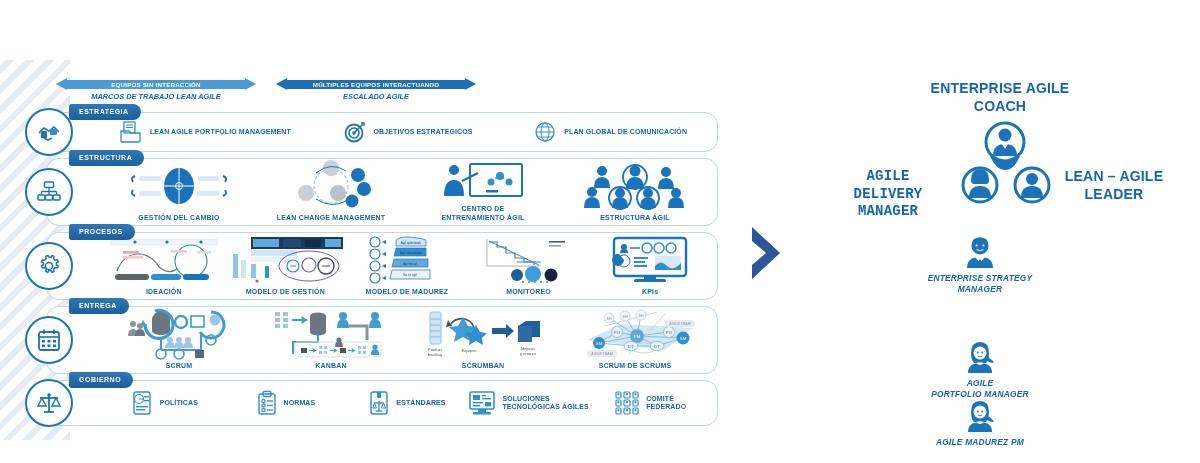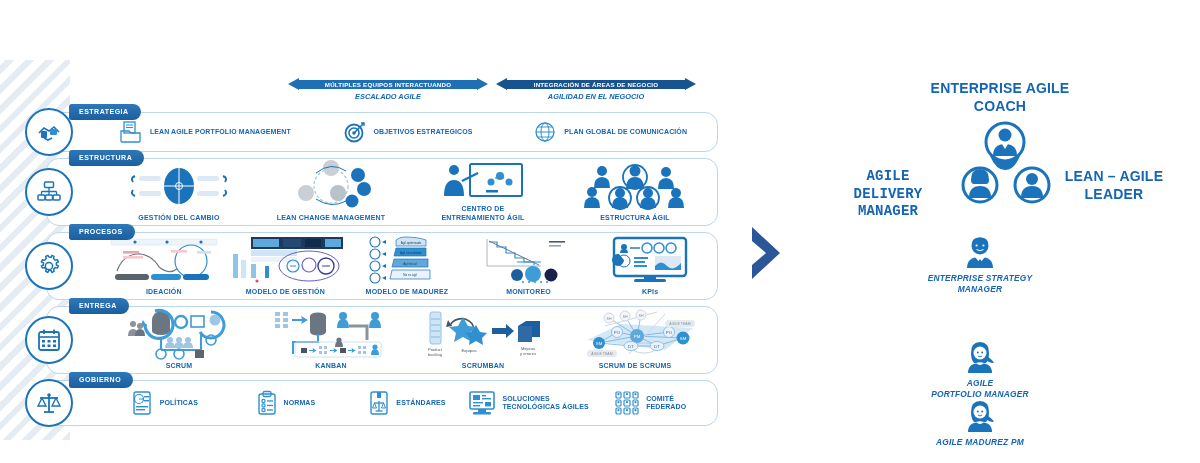--- a/index.html
+++ b/index.html
@@ -76,40 +76,40 @@
 <body>
 
 <div class="canvas">
 
   <div class="watermark"></div>
 
   <div class="left">
 
     <div class="arrows">
 
-
-      <div class="arrowgrp" style="left:232px;width:200px;text-align:center;">
+      <div class="arrowgrp" style="left:0px;width:200px;">
+        <div class="arrow">
+          <div class="bar" style="background:#4a9bd4"></div>
+          <div class="tipL" style="border-right:11px solid #4a9bd4"></div>
+          <div class="tipR" style="border-left:11px solid #4a9bd4"></div>
+          <span class="atxt">EQUIPOS SIN INTERACCIÓN</span>
+        </div>
+        <div class="subtxt">MARCOS DE TRABAJO  LEAN AGILE</div>
+      </div>
+
+      <div class="arrowgrp" style="left:220px;width:200px;text-align:center;">
         <div class="arrow">
           <div class="bar" style="background:#1f6fb5"></div>
           <div class="tipL" style="border-right:11px solid #1f6fb5"></div>
           <div class="tipR" style="border-left:11px solid #1f6fb5"></div>
           <span class="atxt">MÚLTIPLES EQUIPOS INTERACTUANDO</span>
         </div>
         <div class="subtxt">ESCALADO AGILE</div>
       </div>
 
-      <div class="arrowgrp" style="left:440px;width:200px;">
-        <div class="arrow">
-          <div class="bar" style="background:#17548f"></div>
-          <div class="tipL" style="border-right:11px solid #17548f"></div>
-          <div class="tipR" style="border-left:11px solid #17548f"></div>
-          <span class="atxt">INTEGRACIÓN DE ÁREAS DE NEGOCIO</span>
-        </div>
-        <div class="subtxt">AGILIDAD EN EL NEGOCIO</div>
-      </div>
     </div>
 
     <div class="row" style="top:34px;height:38px;">
       <div class="rowbadge">ESTRATEGIA</div>
       <div class="rowicon">
         <svg width="26" height="26" viewBox="0 0 26 26">
           <path d="M3 14 L8 9 L13 12 L18 8 L23 13" fill="none" stroke="#1b73bb" stroke-width="1.6"></path>
           <rect x="5" y="12" width="6" height="7" rx="1" fill="#1b73bb"></rect>
           <rect x="14" y="10" width="7" height="6" rx="1" fill="#2f8fd0"></rect>
           <path d="M8 19 l4 2 4-2" fill="none" stroke="#1b73bb" stroke-width="1.6"></path>

